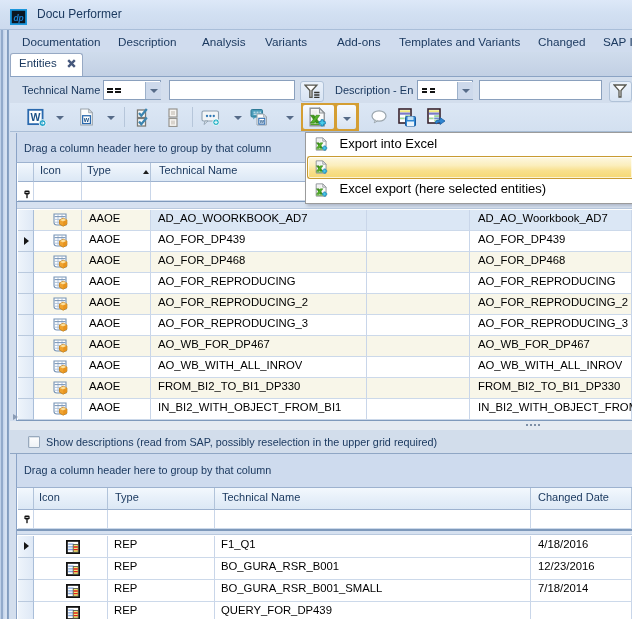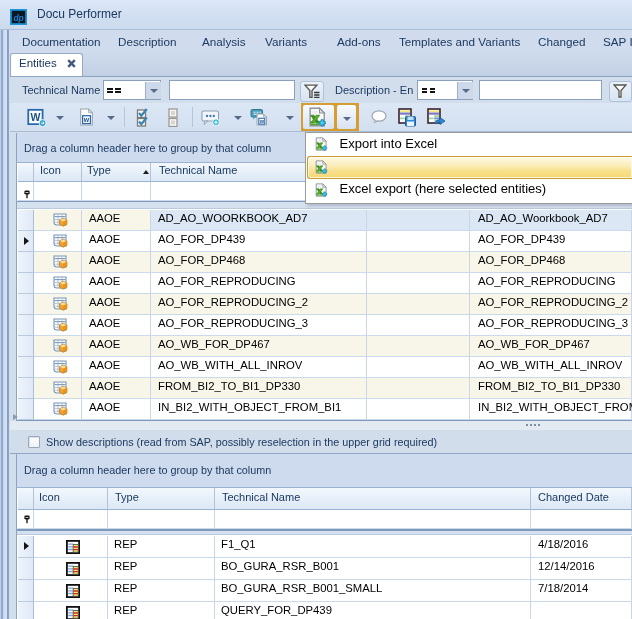--- a/index.html
+++ b/index.html
@@ -436,21 +436,21 @@
       <rect x="0.9" y="0.9" width="12.2" height="12.2" fill="#fff" stroke="#111" stroke-width="1.8"></rect>
       <path d="M2.2 4.1 h5.4 M2.2 6.8 h5.4 M2.2 9.5 h5.4" stroke="#7da2d8" stroke-width="1.3"></path>
       <rect x="7.2" y="4.6" width="5" height="7.6" fill="#efef74" stroke="#444" stroke-width="0.8"></rect>
       <path d="M7.6 7 h4.2 M7.6 9.6 h4.2" stroke="#e21c1c" stroke-width="1.4"></path>
     </svg>
 <div class="gl" style="left:108px;top:557.8499999999999px;width:107px;height:22.05px"></div>
 <span class="cell" style="left:114px;top:560.3499999999999px">REP</span>
 <div class="gl" style="left:215px;top:557.8499999999999px;width:316px;height:22.05px"></div>
 <span class="cell" style="left:221px;top:560.3499999999999px">BO_GURA_RSR_B001</span>
 <div class="gl" style="left:531px;top:557.8499999999999px;width:101px;height:22.05px"></div>
-<span class="cell" style="left:538px;top:560.3499999999999px">12/14/2016</span>
+<span class="cell" style="left:538px;top:560.3499999999999px">12/23/2016</span>
 <div class="ind" style="left:17.5px;top:579.9px;width:16.5px;height:22.05px"></div>
 <div class="gl" style="left:34px;top:579.9px;width:74px;height:22.05px"></div>
 <svg style="left:66px;top:583.9px" width="14" height="14" viewBox="0 0 14 14">
       <rect x="0.9" y="0.9" width="12.2" height="12.2" fill="#fff" stroke="#111" stroke-width="1.8"></rect>
       <path d="M2.2 4.1 h5.4 M2.2 6.8 h5.4 M2.2 9.5 h5.4" stroke="#7da2d8" stroke-width="1.3"></path>
       <rect x="7.2" y="4.6" width="5" height="7.6" fill="#efef74" stroke="#444" stroke-width="0.8"></rect>
       <path d="M7.6 7 h4.2 M7.6 9.6 h4.2" stroke="#e21c1c" stroke-width="1.4"></path>
     </svg>
 <div class="gl" style="left:108px;top:579.9px;width:107px;height:22.05px"></div>
 <span class="cell" style="left:114px;top:582.4px">REP</span>

